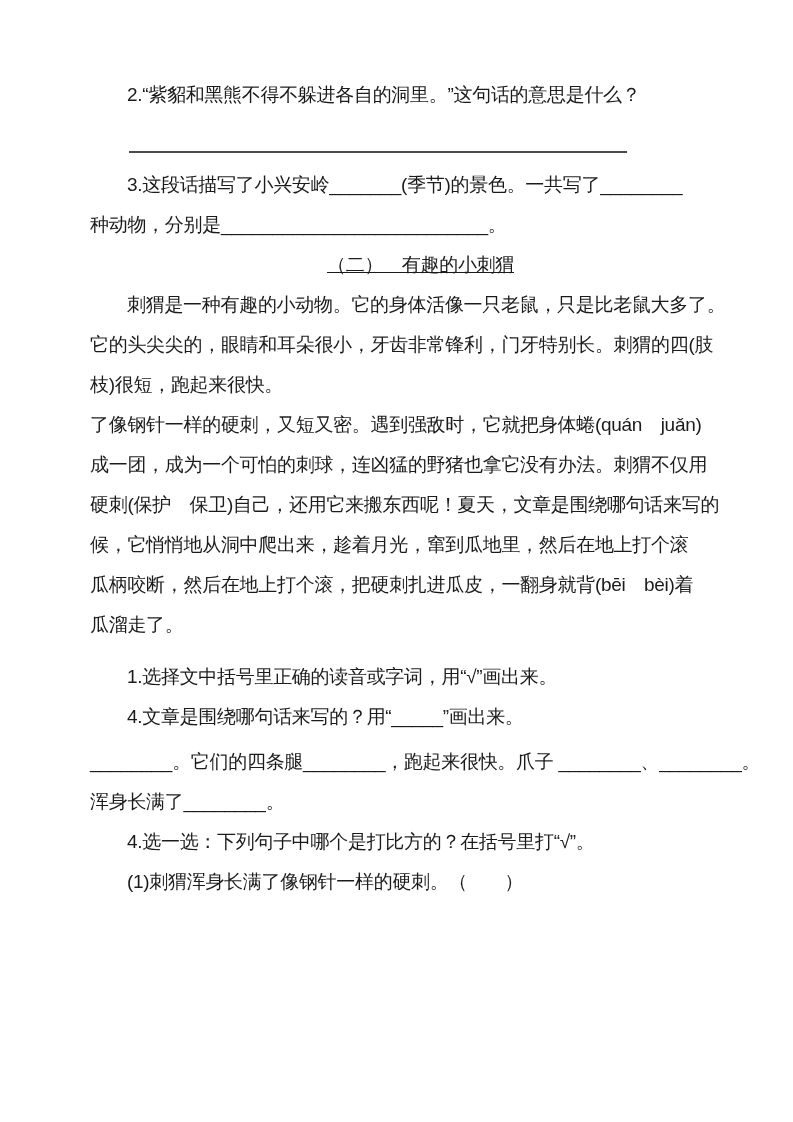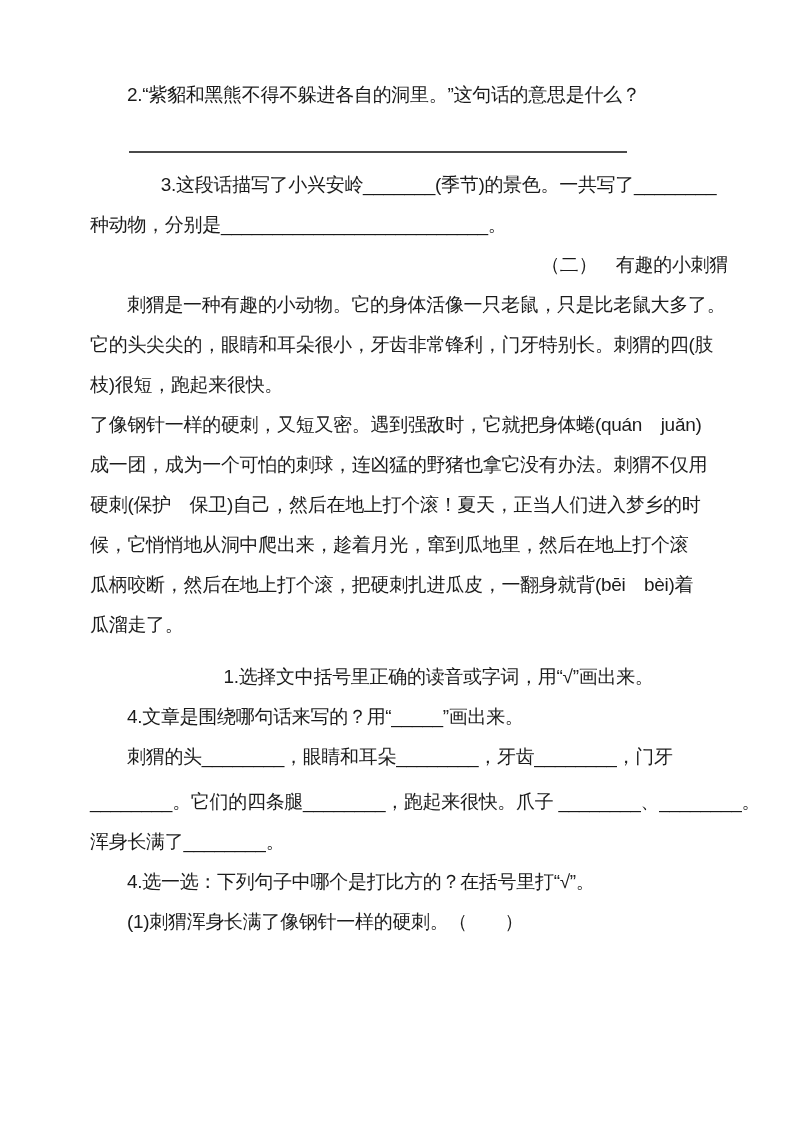--- a/index.html
+++ b/index.html
@@ -24,32 +24,33 @@
     background: #ffffff;
   }
   .line {
     height: 40px;
     line-height: 40px;
     white-space: nowrap;
     width: 660px;
   }
   .indent { text-indent: 37px; }
   .mt5  { margin-top: 5px; }
-  .mt12 { margin-top: 12px; text-align: center; }
+  .mt12 { margin-top: 12px; }
   .answer-rule {
     height: 36px;
     margin-left: 39px;
     width: 498px;
     border-bottom: 2px solid #4a4a4a;
   }
   .title {
     width: 615px;
-    text-align: right;
+    text-align: center;
     transform: translateX(23px);
     font-weight: 500;
+    text-decoration: underline;
   }
 </style>
 </head>
 <body>
 
 <div class="page">
 
   <div class="line indent">2.“紫貂和黑熊不得不躲进各自的洞里。”这句话的意思是什么？</div>
 
   <div class="answer-rule"></div>
@@ -58,28 +59,27 @@
   <div class="line">种动物，分别是__________________________。</div>
 
   <div class="line title">（二）　有趣的小刺猬</div>
 
   <div class="line indent">刺猬是一种有趣的小动物。它的身体活像一只老鼠，只是比老鼠大多了。</div>
   <div class="line">它的头尖尖的，眼睛和耳朵很小，牙齿非常锋利，门牙特别长。刺猬的四(肢</div>
   <div class="line">枝)很短，跑起来很快。</div>
 
   <div class="line">了像钢针一样的硬刺，又短又密。遇到强敌时，它就把身体蜷(quán　juǎn)</div>
   <div class="line">成一团，成为一个可怕的刺球，连凶猛的野猪也拿它没有办法。刺猬不仅用</div>
-  <div class="line">硬刺(保护　保卫)自己，然后在地上打个滚！夏天，正当人们进入梦乡的时</div>
+  <div class="line">硬刺(保护　保卫)自己，还用它来搬东西呢！夏天，文章是围绕哪句话来写的</div>
   <div class="line">候，它悄悄地从洞中爬出来，趁着月光，窜到瓜地里，然后在地上打个滚</div>
   <div class="line">瓜柄咬断，然后在地上打个滚，把硬刺扎进瓜皮，一翻身就背(bēi　bèi)着</div>
   <div class="line">瓜溜走了。</div>
 
   <div class="line indent mt12">1.选择文中括号里正确的读音或字词，用“√”画出来。</div>
   <div class="line indent">4.文章是围绕哪句话来写的？用“_____”画出来。</div>
 
-  <div class="line indent">刺猬的头________，眼睛和耳朵________，牙齿________，门牙</div>
   <div class="line mt5">________。它们的四条腿________，跑起来很快。爪子 ________、________。</div>
   <div class="line">浑身长满了________。</div>
 
   <div class="line indent">4.选一选：下列句子中哪个是打比方的？在括号里打“√”。</div>
   <div class="line indent">(1)刺猬浑身长满了像钢针一样的硬刺。（　　）</div>
 
 </div>
 
 </body></html>

